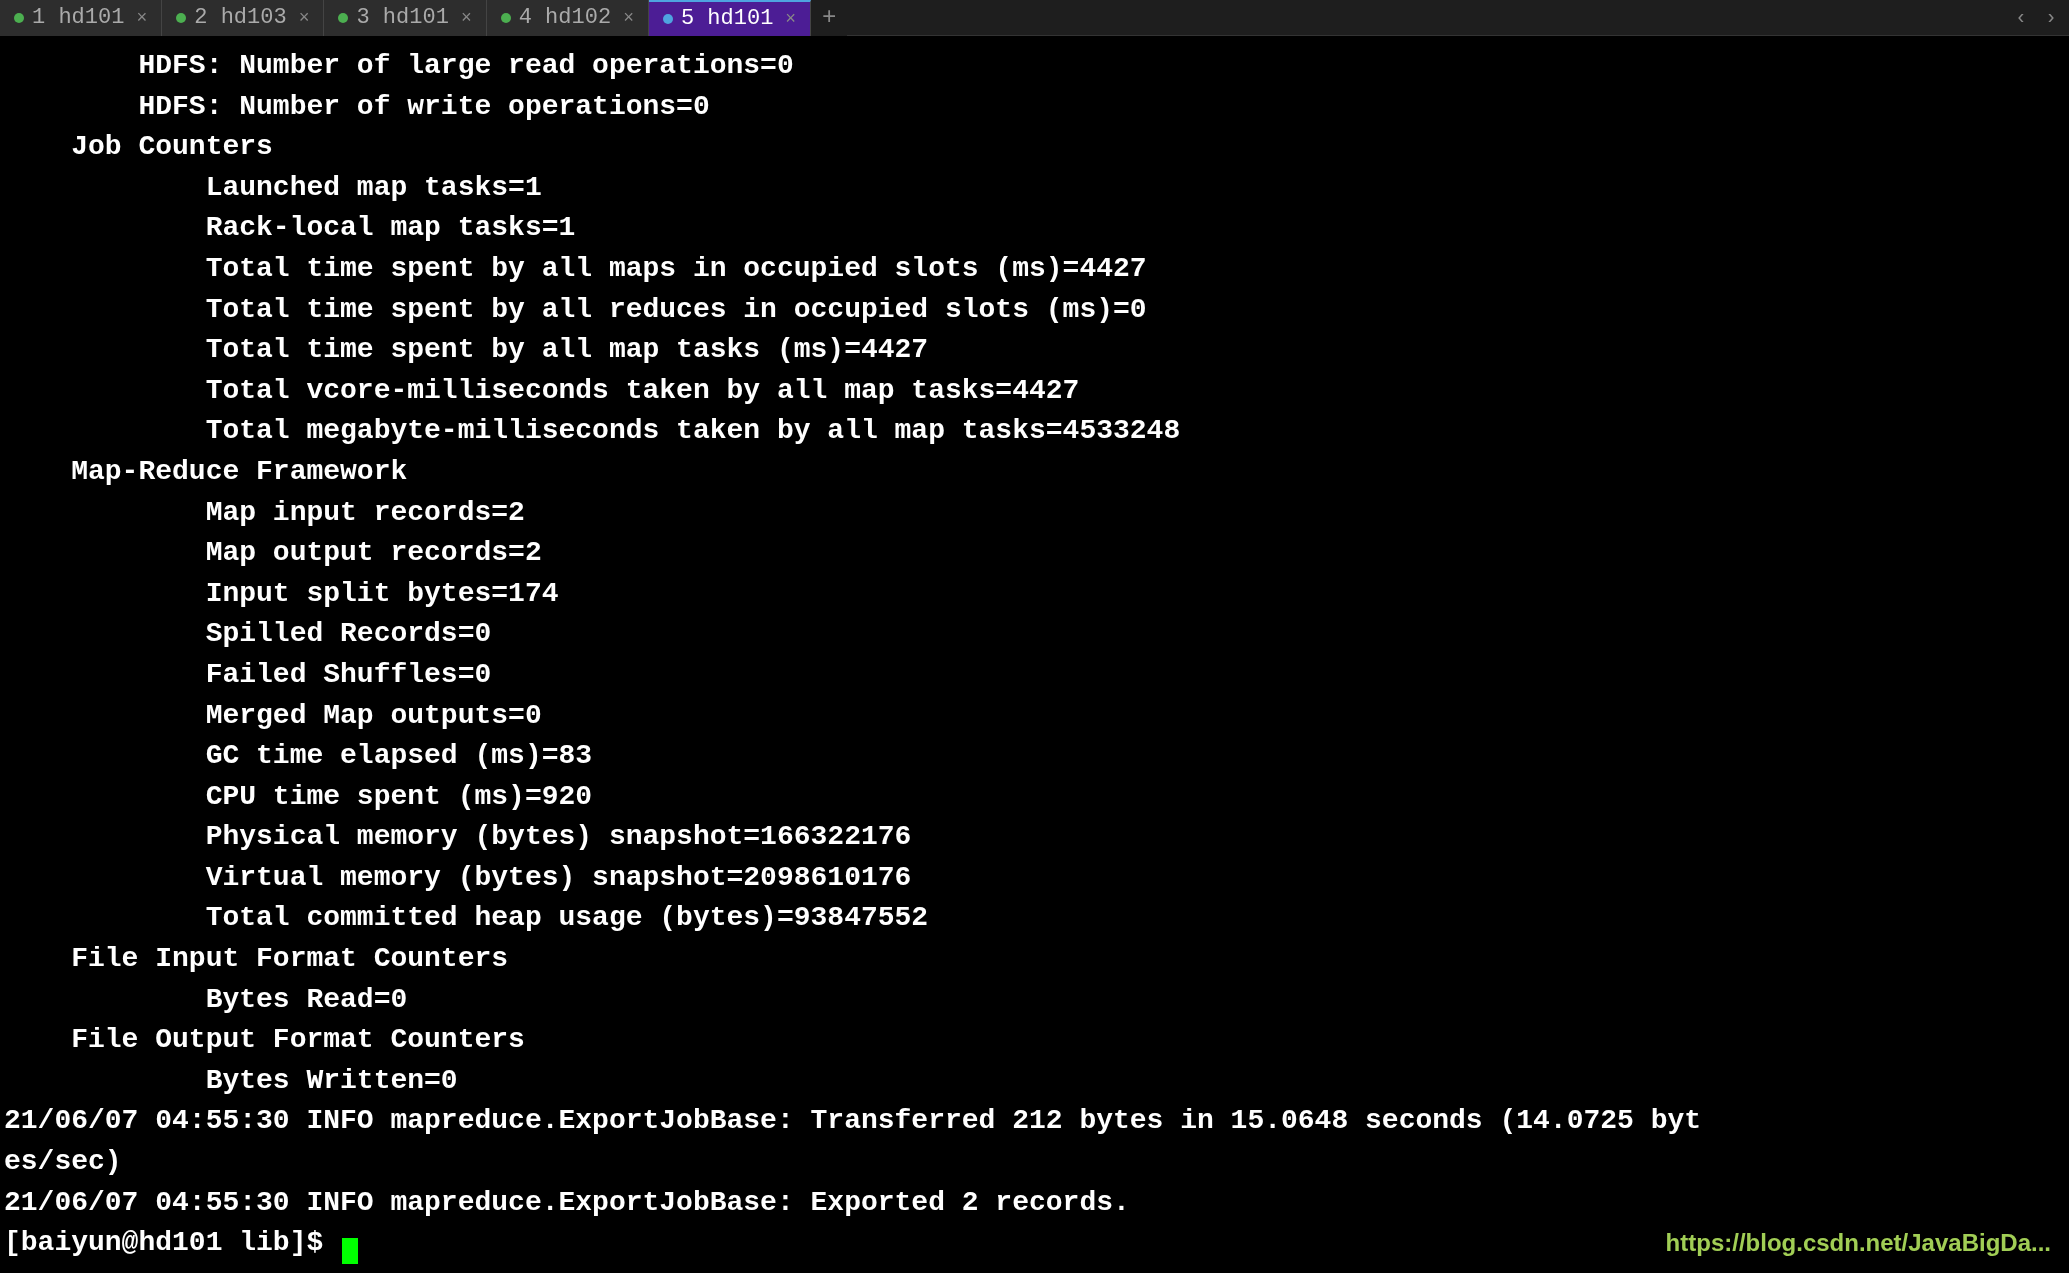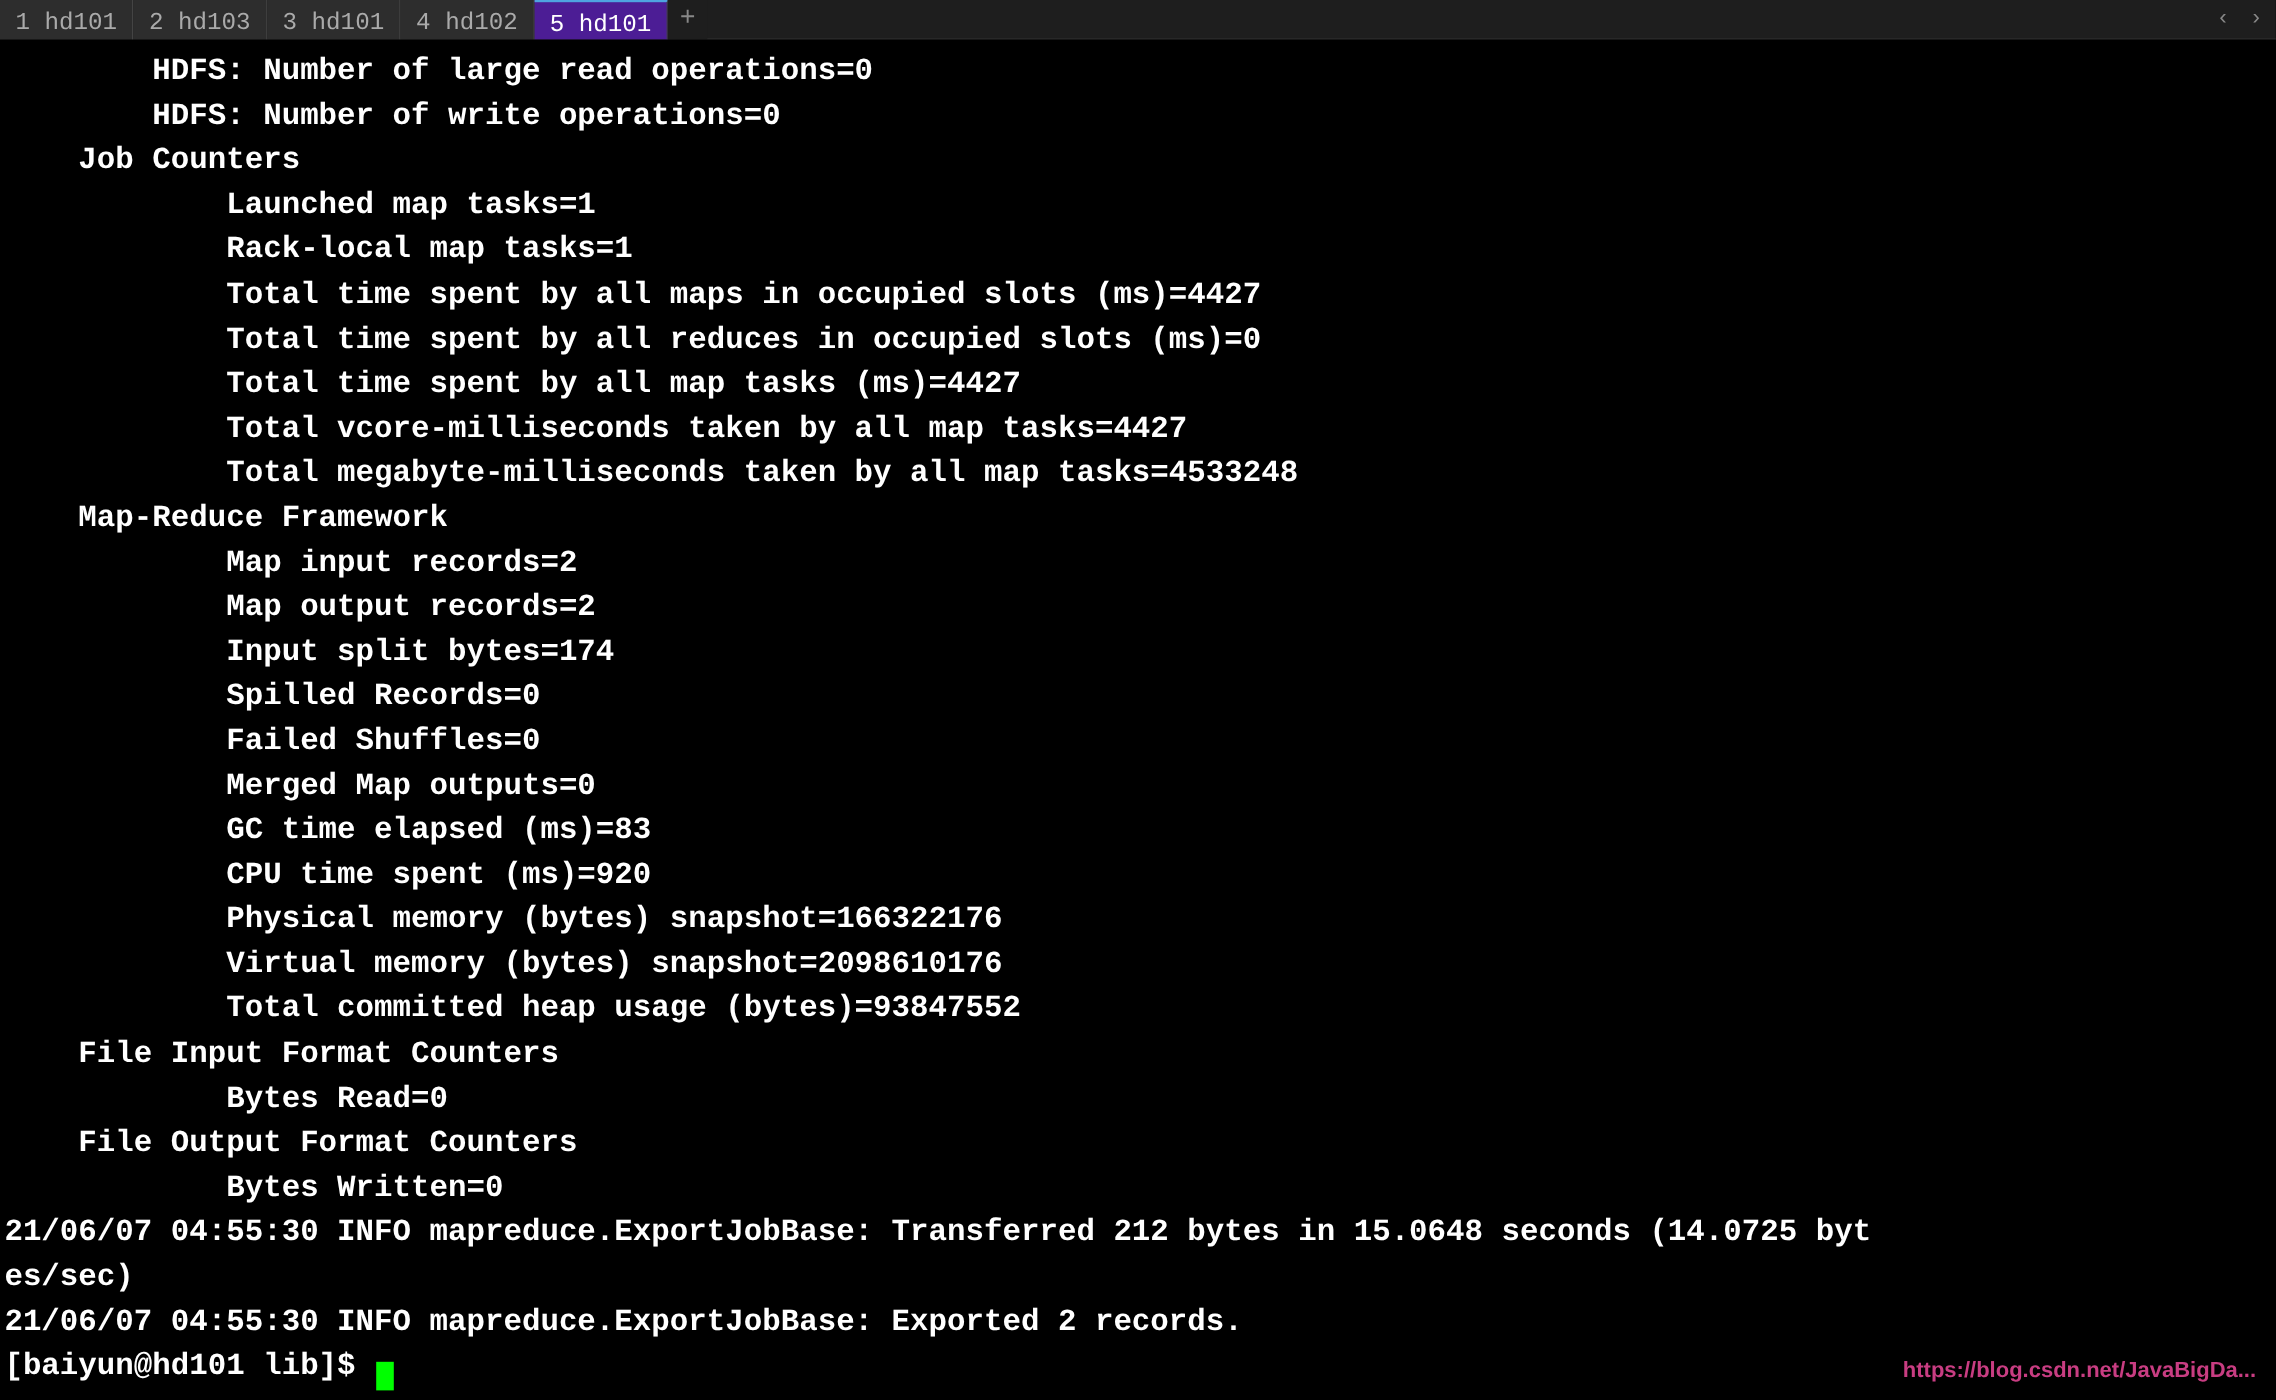--- a/index.html
+++ b/index.html
@@ -32,21 +32,20 @@
       align-items: center;
       padding: 0 14px;
       height: 36px;
       font-size: 22px;
       color: #aaa;
       background: #2d2d2d;
       border-right: 1px solid #444;
       cursor: pointer;
       white-space: nowrap;
       gap: 8px;
-      flex-direction: column;
     }
 
     .tab.active {
       background: #4c1d95;
       color: #fff;
       border-top: 2px solid #4fa3e0;
     }
 
     .tab .dot {
       width: 10px;
@@ -104,22 +103,22 @@
 
     .line {
       white-space: pre;
       display: block;
     }
 
     .watermark {
       position: absolute;
       bottom: 12px;
       right: 18px;
-      color: #ec4899;
-      font-size: 20px;
+      color: #bef264;
+      font-size: 24px;
       font-family: Arial, sans-serif;
       opacity: 0.85;
       text-align: center;
     }
 
     .cursor-block {
       display: inline-block;
       width: 16px;
       height: 26px;
       background: #00ff00;

